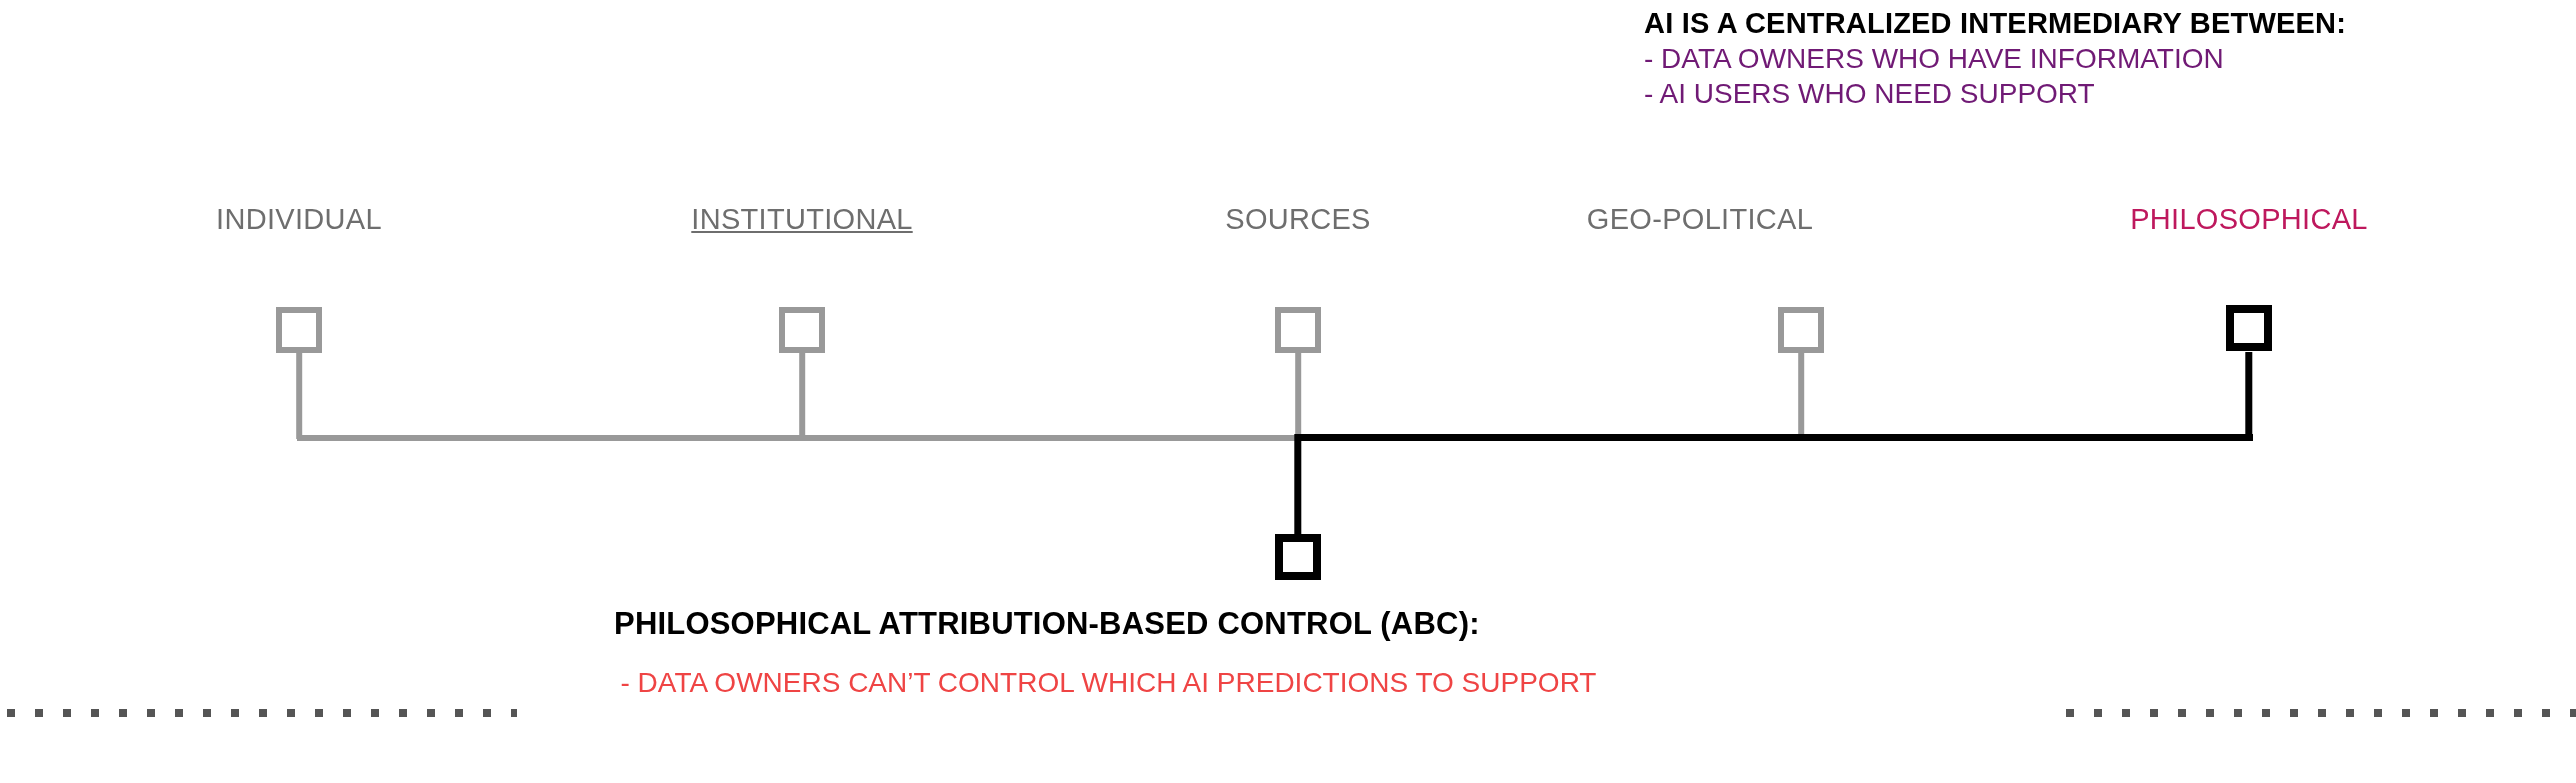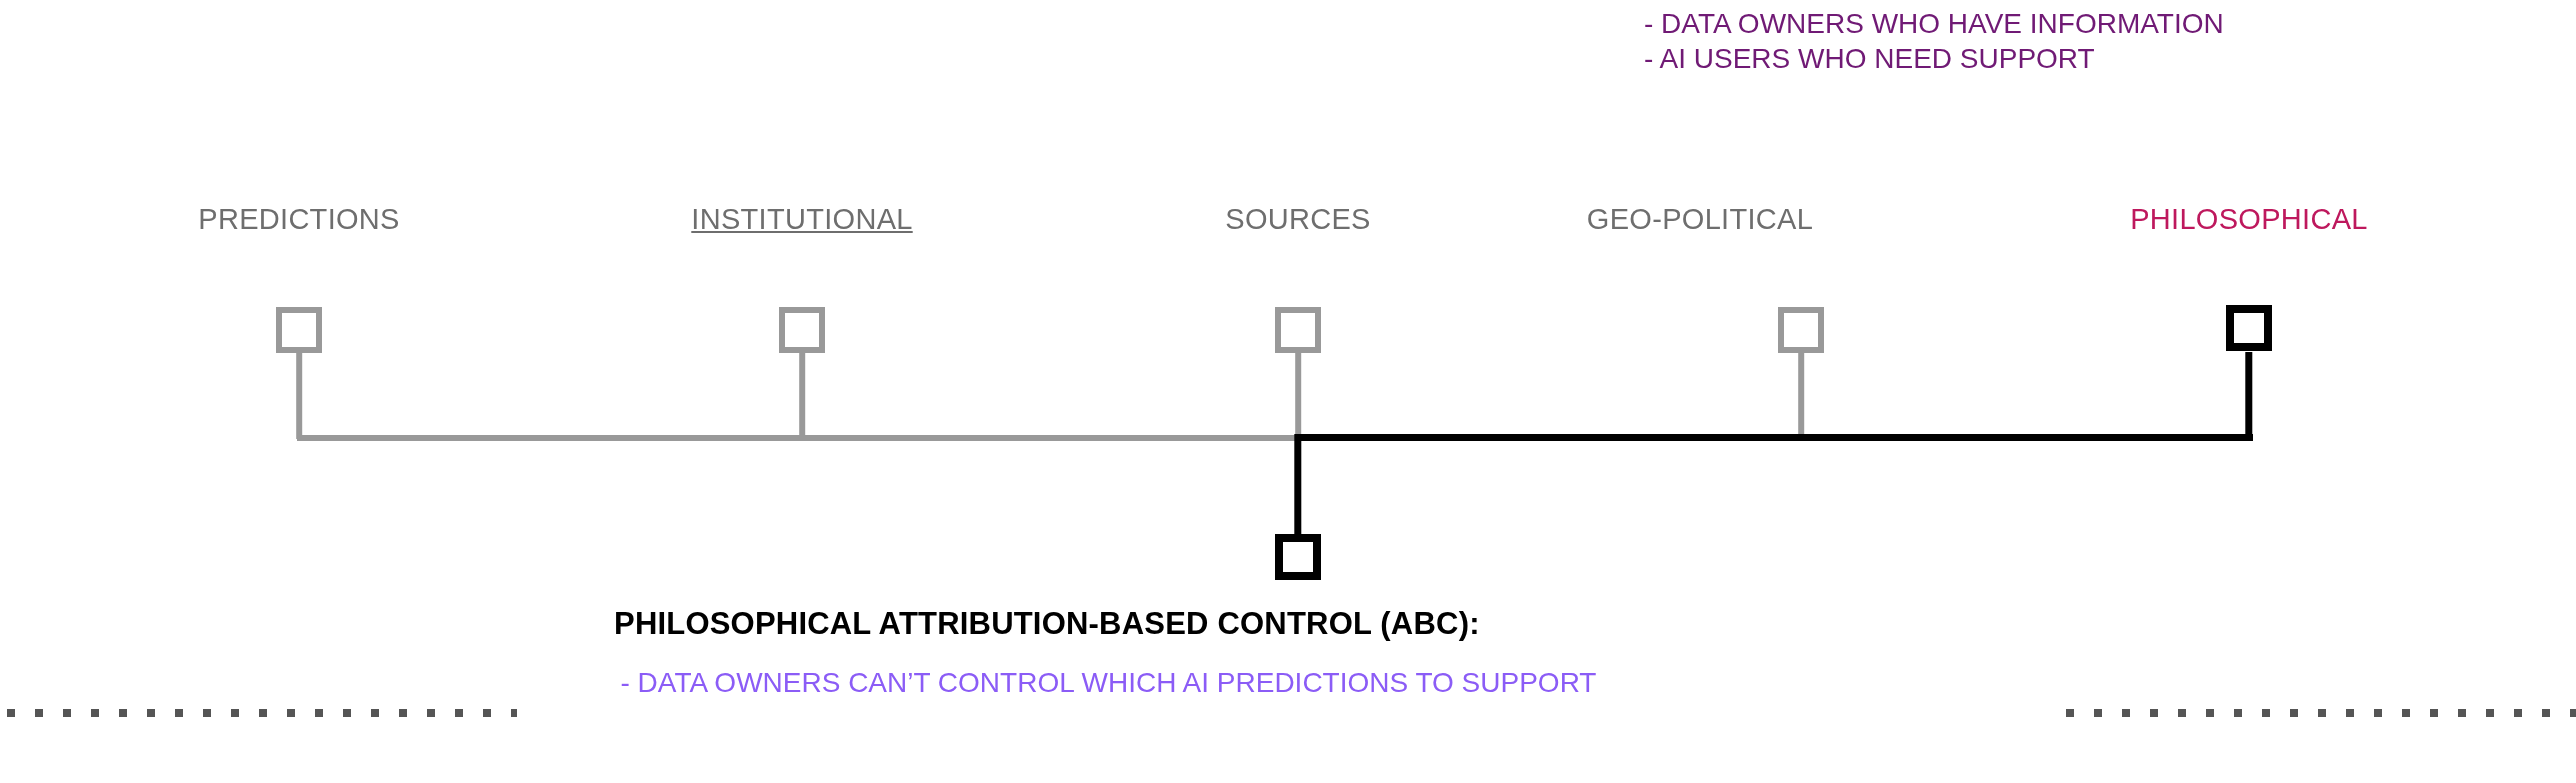--- a/index.html
+++ b/index.html
@@ -109,21 +109,21 @@
     line-height: 41px;
     white-space: nowrap;
     letter-spacing: 0.2px;
   }
   .bottom-bullets {
     margin-top: 18.6px;
     margin-left: 6.5px;
   }
   .bottom-line {
     font-size: 28px;
-    color: #8b5cf6;
+    color: #ef4444;
     line-height: 39px;
     white-space: nowrap;
   }
 
   
   .dotted-rule {
     position: absolute;
     top: 709px;
     height: 8.4px;
     background-image: linear-gradient(to right, #555555 0 8.4px, transparent 8.4px 28px);
@@ -132,25 +132,26 @@
   }
   .dotted-rule.left  { left: 7.4px;  width: 510px; }
   .dotted-rule.right { left: 2066px; width: 510px; }
 </style>
 </head>
 <body>
 
 <div id="stage">
 
   <div class="callout-top">
+    <div class="callout-heading">AI IS A CENTRALIZED INTERMEDIARY BETWEEN:</div>
     <div class="callout-line">- DATA OWNERS WHO HAVE INFORMATION</div>
     <div class="callout-line">- AI USERS WHO NEED SUPPORT</div>
   </div>
 
-  <div class="node-label" style="left:299px;">PREDICTIONS</div>
+  <div class="node-label" style="left:299px;">INDIVIDUAL</div>
   <div class="node-label" style="left:802px;text-decoration:underline;">INSTITUTIONAL</div>
   <div class="node-label" style="left:1298px;">SOURCES</div>
   <div class="node-label" style="left:1700px;">GEO-POLITICAL</div>
   <div class="node-label active" style="left:2249px;">PHILOSOPHICAL</div>
 
   <div class="node-square" style="left:299px;  top:307px;"></div>
   <div class="node-square" style="left:802px;  top:307px;"></div>
   <div class="node-square" style="left:1298px; top:307px;"></div>
   <div class="node-square" style="left:1801px; top:307px;"></div>
   <div class="node-square active" style="left:2249px; top:305px;"></div>

